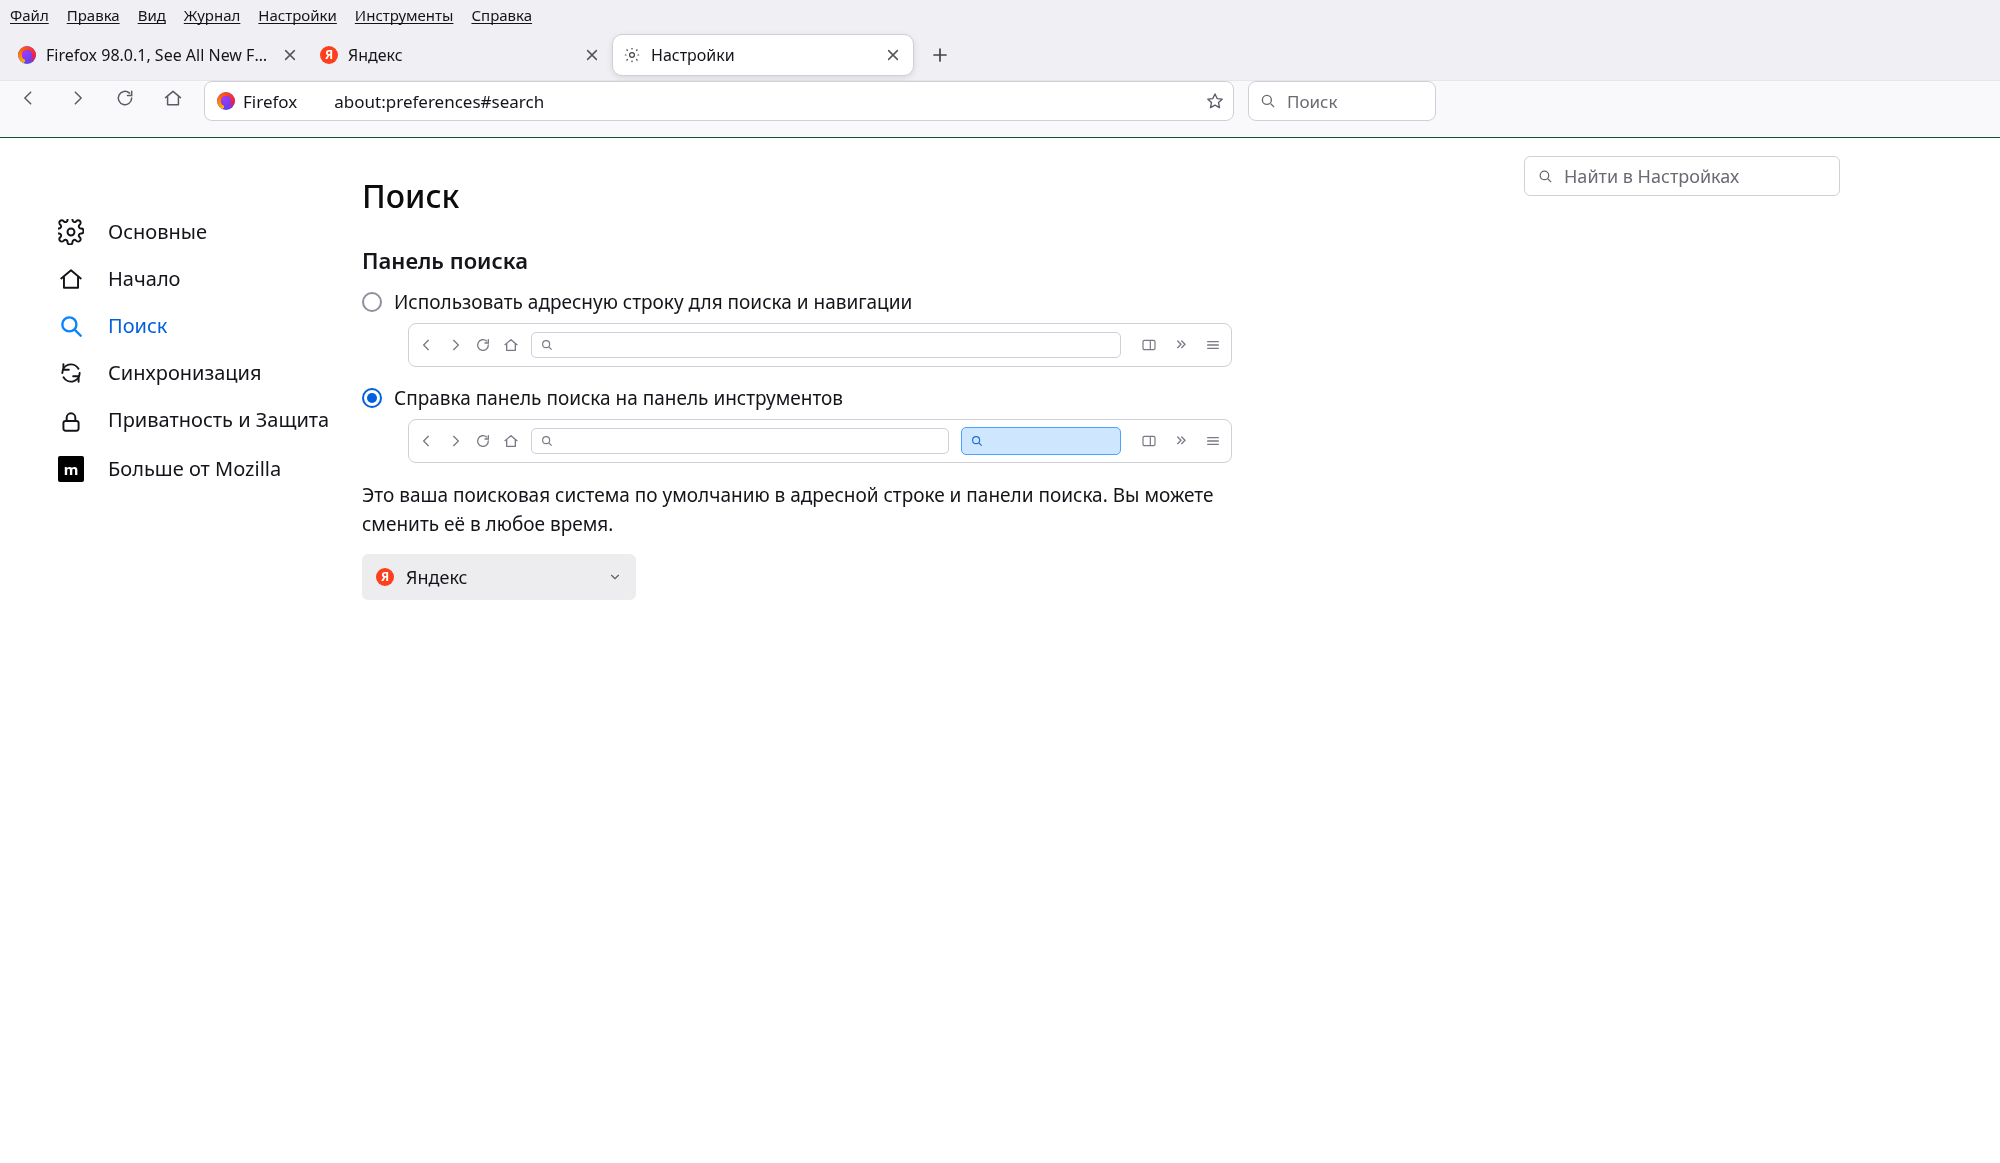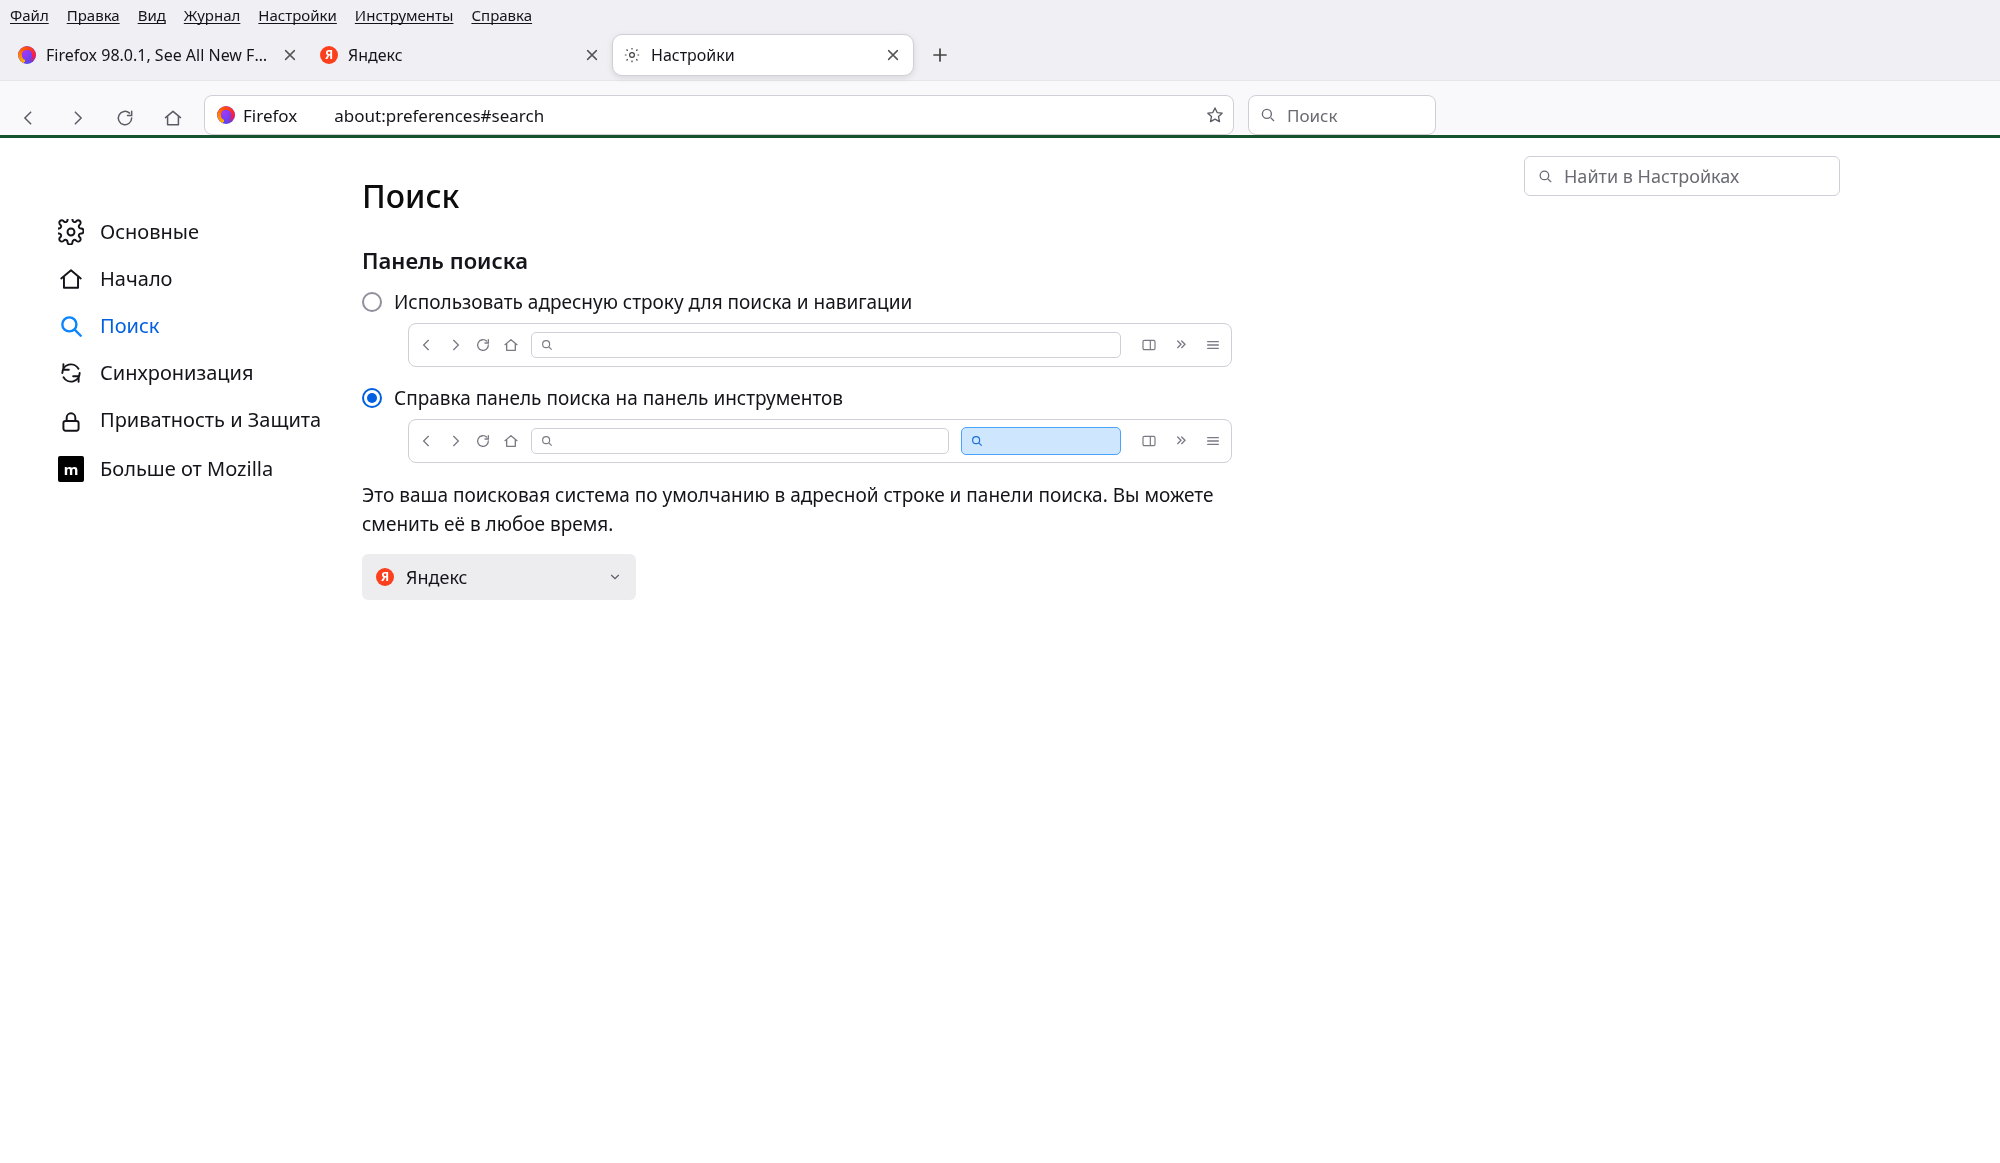--- a/index.html
+++ b/index.html
@@ -35,38 +35,38 @@
   .favicon{width:18px;height:18px;display:block;flex:none;}
   .ff-icon{background:radial-gradient(circle at 35% 35%, #a638f7, #3949e8);border-radius:50%;position:relative;overflow:hidden;}
   .ff-icon::after{content:"";position:absolute;inset:0;border-radius:50%;background:conic-gradient(from 200deg,#ffb300 0deg,#ff5e00 120deg,#ff1744 260deg,rgba(0,0,0,0) 320deg);mask:radial-gradient(circle at 50% 50%, transparent 40%, black 41%);-webkit-mask:radial-gradient(circle at 50% 50%, transparent 40%, black 41%);}
   .ya-icon{background:#fc3f1d;border-radius:50%;display:flex;align-items:center;justify-content:center;color:#fff;font-weight:700;font-size:12px;line-height:1;}
   .ya-icon::before{content:"Я";}
 
   
   svg{display:block;}
 
   
-  .navbar{height:58px;background:var(--toolbar-bg);border-top:1px solid #e5e5ea;border-bottom:3px solid #14532d;display:flex;align-items:flex-end;padding:0 12px;gap:14px;}
+  .navbar{height:58px;background:var(--toolbar-bg);border-top:1px solid #e5e5ea;border-bottom:1px solid #14532d;display:flex;align-items:flex-start;padding:0 12px;gap:14px;}
   .nav-btn{width:34px;height:34px;display:flex;align-items:center;justify-content:center;color:#5b5b66;border-radius:6px;}
   .urlbar{flex:1;display:flex;align-items:center;background:#fff;border:1px solid var(--ui-border);border-radius:8px;height:40px;padding:0 8px;gap:10px;max-width:1030px;}
   .urlbar .prefix{display:flex;align-items:center;gap:8px;padding:2px 10px 2px 4px;border-radius:6px;}
   .urlbar .prefix .favicon{width:18px;height:18px;}
   .urlbar .prefix .txt{font-size:17px;}
   .urlbar .url{font-size:17px;color:#5b5b66;margin-left:17px;}
   .urlbar .url .scheme{color:var(--text);}
   .urlbar .star{margin-left:auto;color:#5b5b66;}
   .searchbar-top{width:188px;height:40px;background:#fff;border:1px solid var(--ui-border);border-radius:8px;display:flex;align-items:center;gap:10px;padding:0 10px;color:#6a6a73;font-size:17px;}
 
   
   .page{background:#fff;position:relative;min-height:calc(100% - 138px);}
   .find-in-prefs{position:absolute;top:18px;right:160px;width:316px;height:40px;border:1px solid var(--ui-border);border-radius:6px;display:flex;align-items:center;gap:10px;padding:0 12px;color:#6a6a73;font-size:18px;}
 
   .prefs-layout{display:flex;}
   .sidebar{width:348px;padding:70px 0 0 58px;}
-  .side-item{display:flex;align-items:center;gap:16px;font-size:20px;color:var(--text);padding:10px 0;cursor:default;}
+  .side-item{display:flex;align-items:center;gap:24px;font-size:20px;color:var(--text);padding:10px 0;cursor:default;}
   .side-item.active{color:#0060df;}
   .side-item.active svg{stroke:#0a84ff;}
   .side-item svg{stroke:#15141a;}
   .side-icon{width:26px;height:26px;flex:none;}
   .side-item.multi{align-items:flex-start;}
   .side-item.multi .side-label{line-height:1.35;}
   .mozilla-mark{width:26px;height:26px;background:#000;color:#fff;font-weight:700;font-size:15px;display:flex;align-items:center;justify-content:center;border-radius:2px;}
 
   .content{flex:1;padding:36px 176px 40px 14px;max-width:1060px;}
   h1{font-size:32px;font-weight:500;margin:0 0 28px 0;color:#0c0c0d;}

